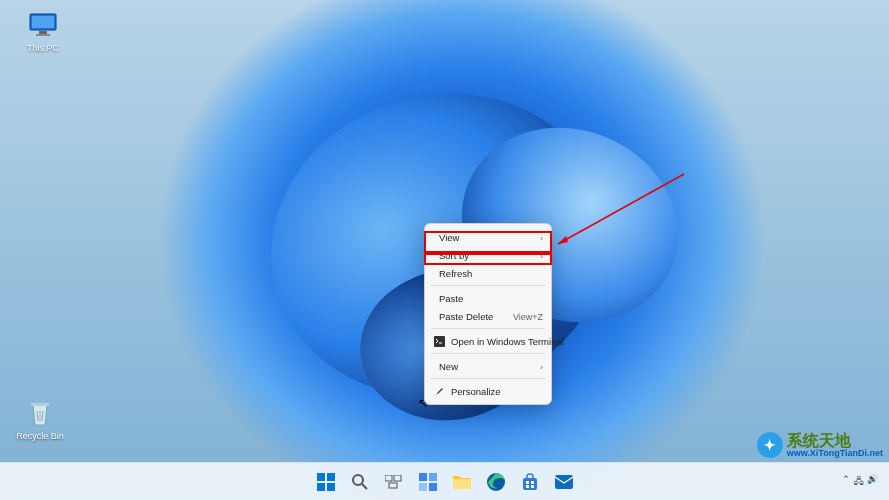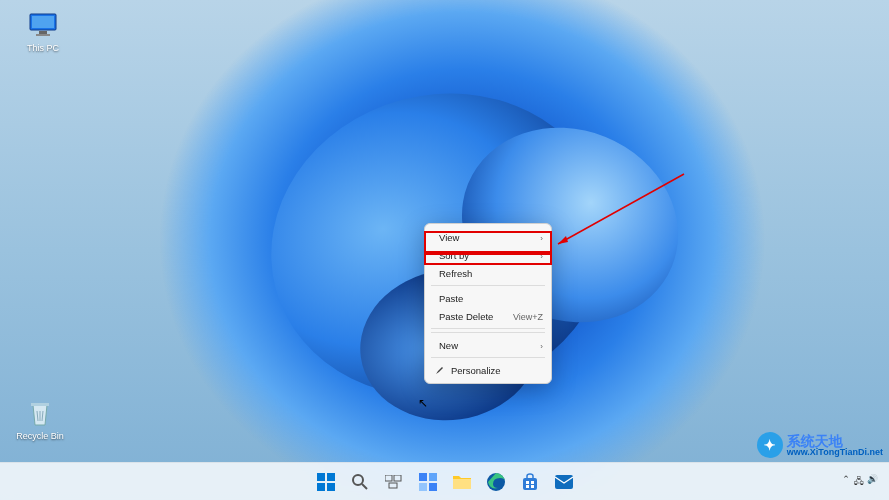--- a/index.html
+++ b/index.html
@@ -74,21 +74,21 @@
     .sys-tray { position: absolute; right: 10px; display: flex; align-items: center; gap: 6px; font-size: 9px; color: #333; }
     .tray-icons { display: flex; gap: 4px; }
     
     .watermark {
       position: absolute; right: 6px; bottom: 42px;
       display: flex; align-items: center; gap: 4px;
       font-size: 11px; font-weight: bold;
     }
     .wm-badge { width: 26px; height: 26px; background: #2aa0e8; border-radius: 50%; display:flex;align-items:center;justify-content:center;color:#fff;font-size:14px; }
     .wm-text { display: flex; flex-direction: column; line-height: 1; }
-    .wm-line1 { color: #3b82f6; font-size: 14px; }
+    .wm-line1 { color: #4d7c0f; font-size: 16px; }
     .wm-line2 { color: #0060c0; font-size: 9px; }
     .cursor { position: absolute; left: 418px; top: 396px; font-size: 12px; color:#000;}
   </style>
 </head>
 <body>
 
 <div class="wallpaper">
   <div class="swirl swirl1"></div>
   <div class="swirl swirl2"></div>
   <div class="swirl swirl3"></div>
@@ -136,20 +136,29 @@
   <div class="cm-item cm-noicon">
     <span class="cm-icon"></span>
       <span class="cm-label">Paste</span>
   </div>
   <div class="cm-item cm-noicon">
     <span class="cm-icon"></span>
       <span class="cm-label">Paste Delete</span>
       <span class="cm-shortcut">View+Z</span>
   </div>
   <div class="cm-sep"></div>
+  <div class="cm-item">
+    <span class="cm-icon">
+        <svg width="11" height="11">
+          <rect width="11" height="11" rx="1" fill="#333"></rect>
+          <path d="M2 3 L4 5 L2 7 M5 7 L8 7" stroke="#fff" stroke-width="1" fill="none"></path>
+        </svg>
+      </span>
+    <span class="cm-label">Open in Windows Terminal</span>
+  </div>
   <div class="cm-sep"></div>
   <div class="cm-item cm-noicon">
     <span class="cm-icon"></span>
       <span class="cm-label">New</span>
       <span class="chev">›</span>
   </div>
   <div class="cm-sep"></div>
   <div class="cm-item">
     <span class="cm-icon">
         <svg width="11" height="11">

